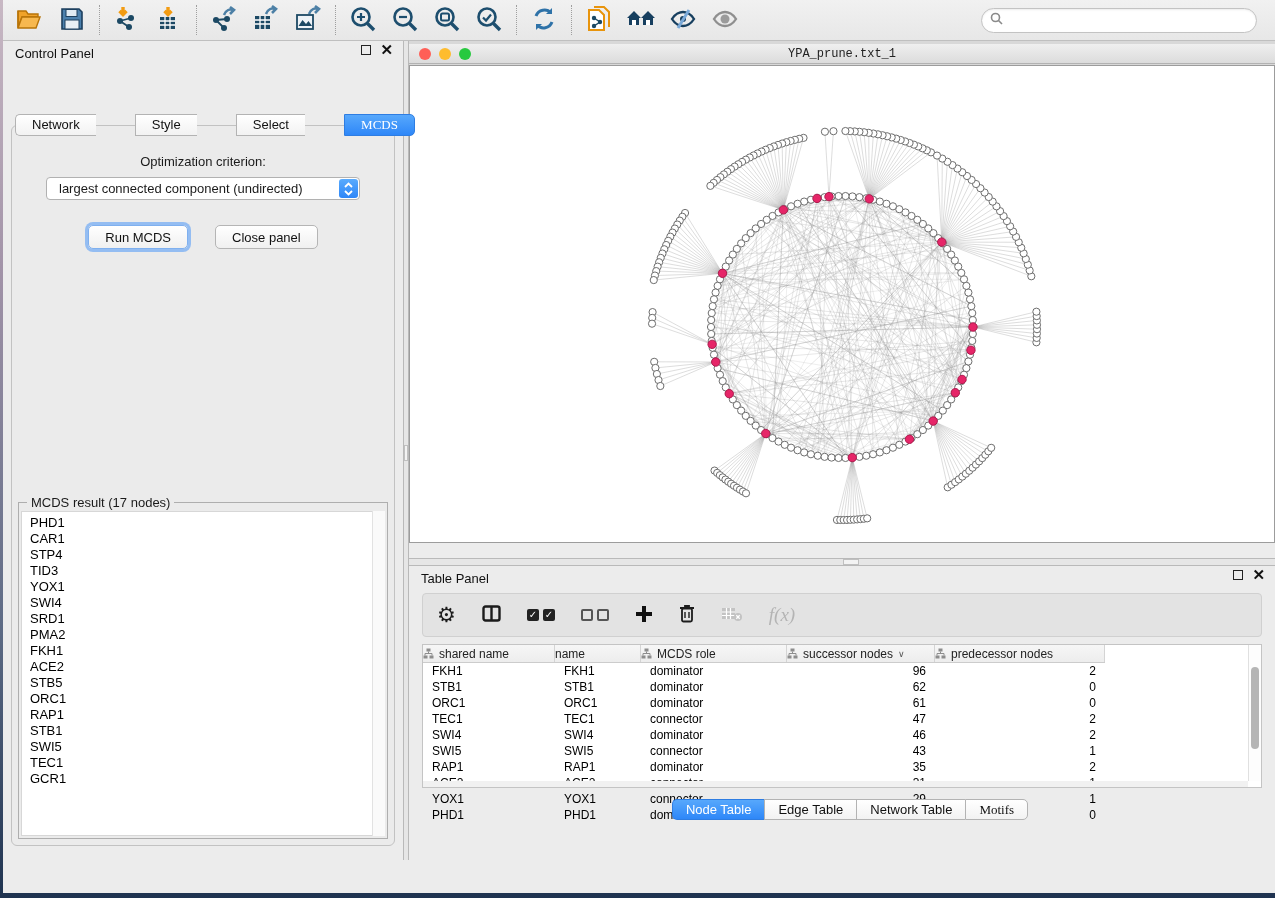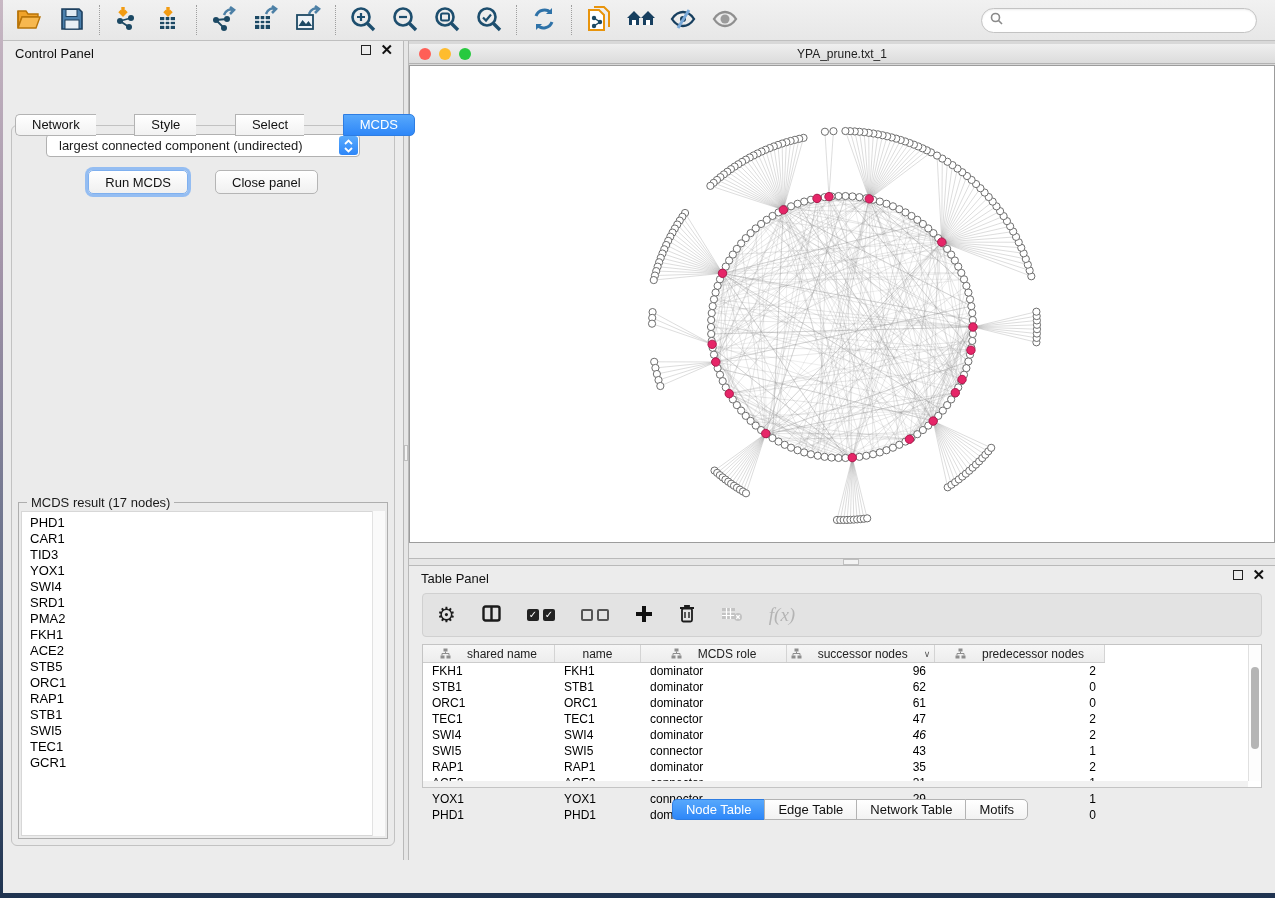--- a/index.html
+++ b/index.html
@@ -25,35 +25,35 @@
   .panel-titlebar { position:relative; height:24px; display:flex; align-items:center; padding:0 12px; }
   .panel-title { font-size:13px; color:#111; }
   .win-icons { position:absolute; right:10px; top:4px; display:flex; gap:9px; align-items:center; }
   .float-ico { width:10px; height:10px; border:1.6px solid #222; display:inline-block; }
   .close-ico { font-size:15px; font-weight:bold; color:#111; line-height:10px; }
 
   .seg-row { position:absolute; left:12px; top:73px; width:100%; display:flex; justify-content:space-between; z-index:3; }
   .seg { border:1px solid #b3b3b3; border-right:none; background:linear-gradient(180deg,#ffffff,#f2f2f2);
     height:22px; line-height:20px; padding:0 16px; font-size:13px; color:#111; }
   .seg:first-child { border-radius:5px 0 0 5px; }
-  .seg:last-child  { border-radius:0 5px 5px 0; border-right:1px solid #b3b3b3; }
+  .seg:last-child  { border-radius:0 5px 5px 0; border-right:1px solid #b3b3b3;font-family:Liberation Serif, serif; }
   .seg.active { background:linear-gradient(180deg,#57a8fc,#2e87f8); color:#fff; border-color:#2e7de2; }
 
   .cpanel-body { position:absolute; left:8px; right:8px; top:84px; bottom:14px;
     border:1px solid #c2c2c2; border-radius:6px; background:#ebebeb; }
 
   .opt-label { text-align:center; margin-top:28px; font-size:13px; }
   .selectbox { position:relative; margin:8px auto 0; width:314px; height:23px; background:#fff;
     border:1px solid #b1b1b1; border-radius:4px; display:flex; align-items:center;
     padding-left:12px; font-size:13px; }
   .select-step { position:absolute; right:1px; top:1px; bottom:1px; width:19px; border-radius:3px;
     background:linear-gradient(180deg,#5aabfd,#2d86f8); display:flex; flex-direction:column;
     align-items:center; justify-content:center; color:#fff; }
   .select-step svg { display:block; }
-  .btn-row { display:flex; justify-content:center; gap:27px; margin-top:13px; }
+  .btn-row { display:flex; justify-content:center; gap:27px; margin-top:25px; }
   .pbtn { height:24px; padding:0 16px; background:linear-gradient(180deg,#ffffff,#f0f0f0);
     border:1px solid #b5b5b5; border-radius:5px; font-size:13px; color:#111; }
   .pbtn.focused { box-shadow:0 0 0 3px rgba(77,151,247,.55); border-color:#7fb0ef; }
 
   .result-group { position:absolute; left:6px; right:6px; top:376px; bottom:6px;
     border:1px solid #aeaeae; background:#ebebeb; }
   .result-legend { position:absolute; top:-8px; left:8px; background:#ebebeb; padding:0 4px; font-size:13px; }
   .result-list { position:absolute; inset:8px 2px 2px 2px; background:#fff; border:1px solid #d7d7d7;
     overflow:hidden; padding:3px 0 0 8px; }
   .result-scroll { position:absolute; top:8px; bottom:2px; right:2px; width:13px; background:#fafafa;
@@ -64,21 +64,21 @@
   .vsplit { position:absolute; left:400px; top:41px; width:6px; bottom:33px; background:#e6e6e6;
     border-left:1px solid #b9b9b9; border-right:1px solid #b9b9b9; }
   .vgrip { position:absolute; left:0; right:0; top:404px; height:16px; background:#f3f3f3;
     border:1px solid #c0c0c0; }
   .hsplit { position:absolute; left:406px; right:0; top:558px; height:8px; background:#e6e6e6;
     border-top:1px solid #b9b9b9; border-bottom:1px solid #b9b9b9; }
   .hgrip { position:absolute; top:0; bottom:0; left:434px; width:16px; background:#f3f3f3;
     border:1px solid #c0c0c0; }
 
   
-  .netwin { position:absolute; left:406px; right:0; top:41px; height:502px; background:#d8d8d8; }
+  .netwin { position:absolute; left:406px; right:0; top:41px; height:502px; background:#d8d8d8;font-family:Liberation Mono, monospace; }
   .net-titlebar { position:relative; height:20px; margin-top:3px;
     background:linear-gradient(180deg,#efefef,#dcdcdc); border-bottom:1px solid #b2b2b2;
     display:flex; align-items:center; justify-content:center; }
   .traffic { position:absolute; left:10px; top:4px; display:flex; gap:8px; }
   .tl { width:12px; height:12px; border-radius:50%; }
   .net-title { font-size:12px; color:#222; }
   .net-canvas { position:absolute; left:0; right:0; top:24px; bottom:0; background:#fff;
     border:1px solid #9c9c9c; }
   .net-canvas svg { display:block; }
 
@@ -91,21 +91,21 @@
   .fx-glyph { font-family:"Liberation Serif", serif; font-style:italic; font-size:19px; color:#b4b4b4; }
   .chk-pair { display:flex; gap:4px; }
   .chk { width:12px; height:12px; border-radius:2px; }
   .chk.on { background:#222; color:#fff; font-size:10px; line-height:12px; text-align:center; }
   .chk.off { border:2px solid #555; background:transparent; }
 
   .tbl-wrap { position:absolute; left:13px; right:13px; top:78px; bottom:72px; background:#fff;
     border:1px solid #c4c4c4; }
   .tbl-head { display:flex; height:18px; background:linear-gradient(180deg,#f6f6f6,#ededed);
     border-bottom:1px solid #cccccc; width:682px; }
-  .th { display:flex; align-items:center; justify-content:center; gap:16px; font-size:12px; color:#222;
+  .th { display:flex; align-items:center; justify-content:flex-start; gap:5px; font-size:12px; color:#222;
     border-right:1px solid #d4d4d4; height:100%; }
   .tbl-body .tr { display:flex; height:16px; align-items:center; }
   .td { font-size:12px; color:#000; padding:0 9px; }
   .td.num { text-align:right; }
   .sort-chev { font-size:9px; color:#555; }
   .tbl-vscroll { position:absolute; top:0; bottom:6px; right:0; width:13px; background:#fdfdfd;
     border-left:1px solid #e0e0e0; }
   .tbl-vthumb { position:absolute; left:2px; right:2px; top:22px; height:82px; background:#b5b5b5; border-radius:5px; }
   .tbl-hscroll { position:absolute; left:0; right:13px; bottom:0; height:6px; background:#f1f1f1; }
 
@@ -307,20 +307,21 @@
     </div>
 
     <div class="seg-row">
       <div class="seg">Network</div>
       <div class="seg">Style</div>
       <div class="seg">Select</div>
       <div class="seg active">MCDS</div>
     </div>
 
     <div class="cpanel-body">
+      <div class="opt-label">Optimization criterion:</div>
 
       <div class="selectbox">
         <span>largest connected component (undirected)</span>
         <span class="select-step">
           <svg width="9" height="14" viewBox="0 0 9 14">
               <path d="M1 5l3.5-3.5L8 5" stroke="#fff" stroke-width="1.8" fill="none"></path>
               <path d="M1 9l3.5 3.5L8 9" stroke="#fff" stroke-width="1.8" fill="none"></path>
             </svg>
         </span>
       </div>
@@ -328,20 +329,21 @@
       <div class="btn-row">
         <button class="pbtn focused">Run MCDS</button>
         <button class="pbtn">Close panel</button>
       </div>
 
       <div class="result-group">
         <span class="result-legend">MCDS result (17 nodes)</span>
         <div class="result-list">
             <div class="mcds-item">PHD1</div>
             <div class="mcds-item">CAR1</div>
+            <div class="mcds-item">STP4</div>
             <div class="mcds-item">TID3</div>
             <div class="mcds-item">YOX1</div>
             <div class="mcds-item">SWI4</div>
             <div class="mcds-item">SRD1</div>
             <div class="mcds-item">PMA2</div>
             <div class="mcds-item">FKH1</div>
             <div class="mcds-item">ACE2</div>
             <div class="mcds-item">STB5</div>
             <div class="mcds-item">ORC1</div>
             <div class="mcds-item">RAP1</div>
@@ -1239,21 +1241,21 @@
             <div class="td " style="width: 132px;">TEC1</div>
             <div class="td " style="width: 86px;">TEC1</div>
             <div class="td " style="width: 146px;">connector</div>
             <div class="td num" style="width: 148px;">47</div>
             <div class="td num" style="width: 170px;">2</div>
           </div>
           <div class="tr">
             <div class="td " style="width: 132px;">SWI4</div>
             <div class="td " style="width: 86px;">SWI4</div>
             <div class="td " style="width: 146px;">dominator</div>
-            <div class="td num" style="width: 148px; font-style: italic;">46</div>
+            <div class="td num" style="width: 148px;">46</div>
             <div class="td num" style="width: 170px;">2</div>
           </div>
           <div class="tr">
             <div class="td " style="width: 132px;">SWI5</div>
             <div class="td " style="width: 86px;">SWI5</div>
             <div class="td " style="width: 146px;">connector</div>
             <div class="td num" style="width: 148px;">43</div>
             <div class="td num" style="width: 170px;">1</div>
           </div>
           <div class="tr">

